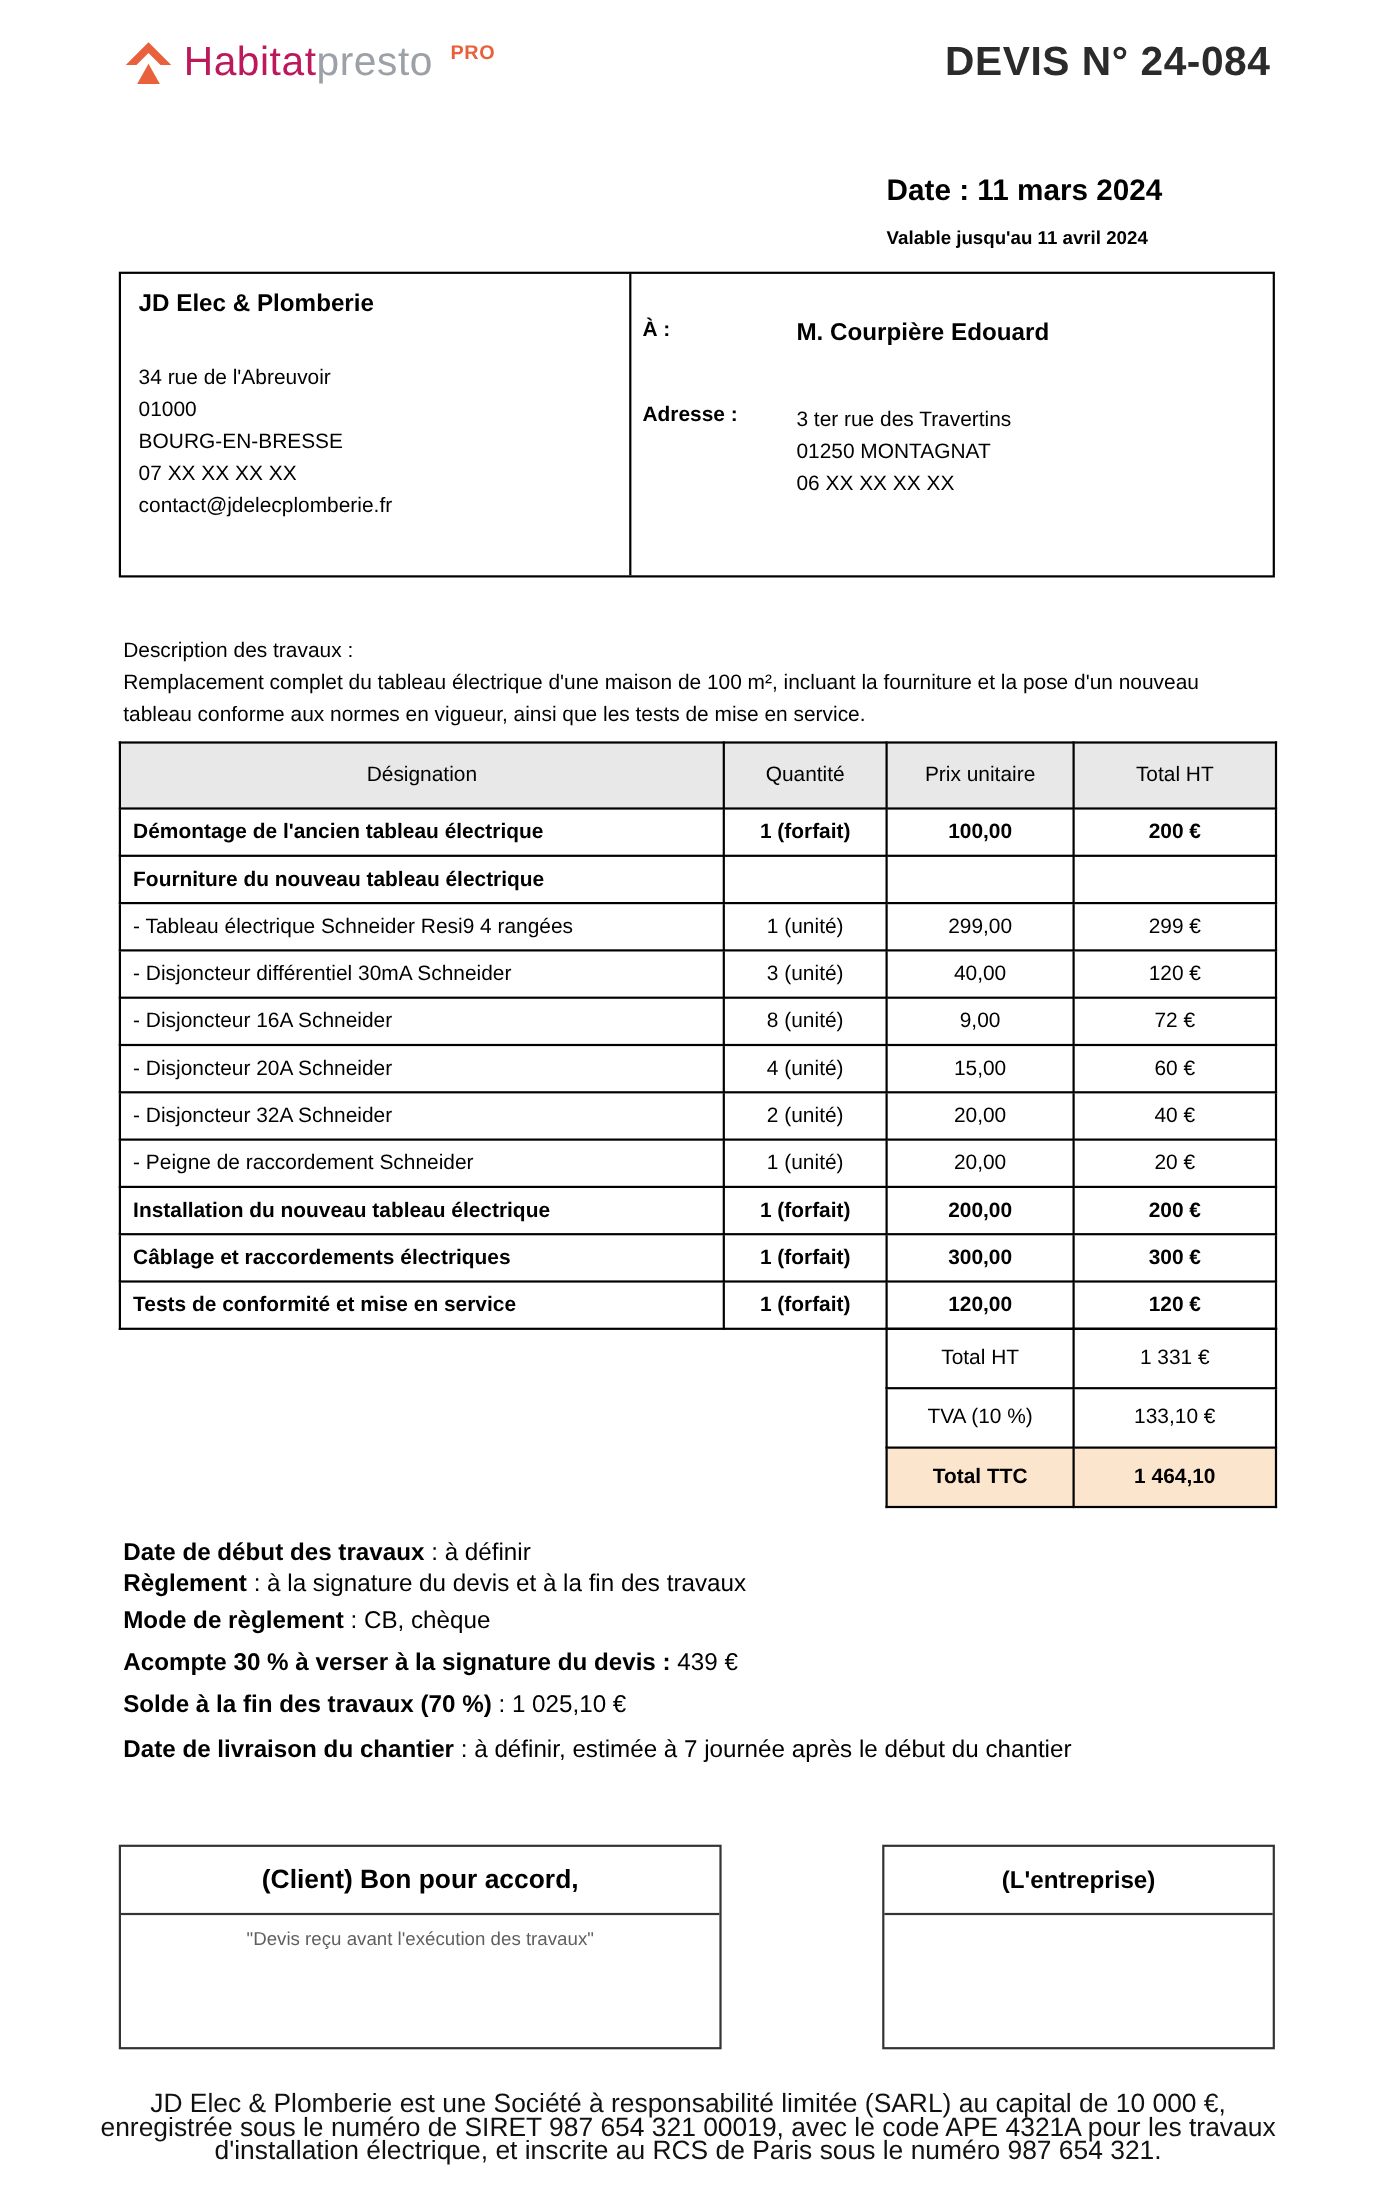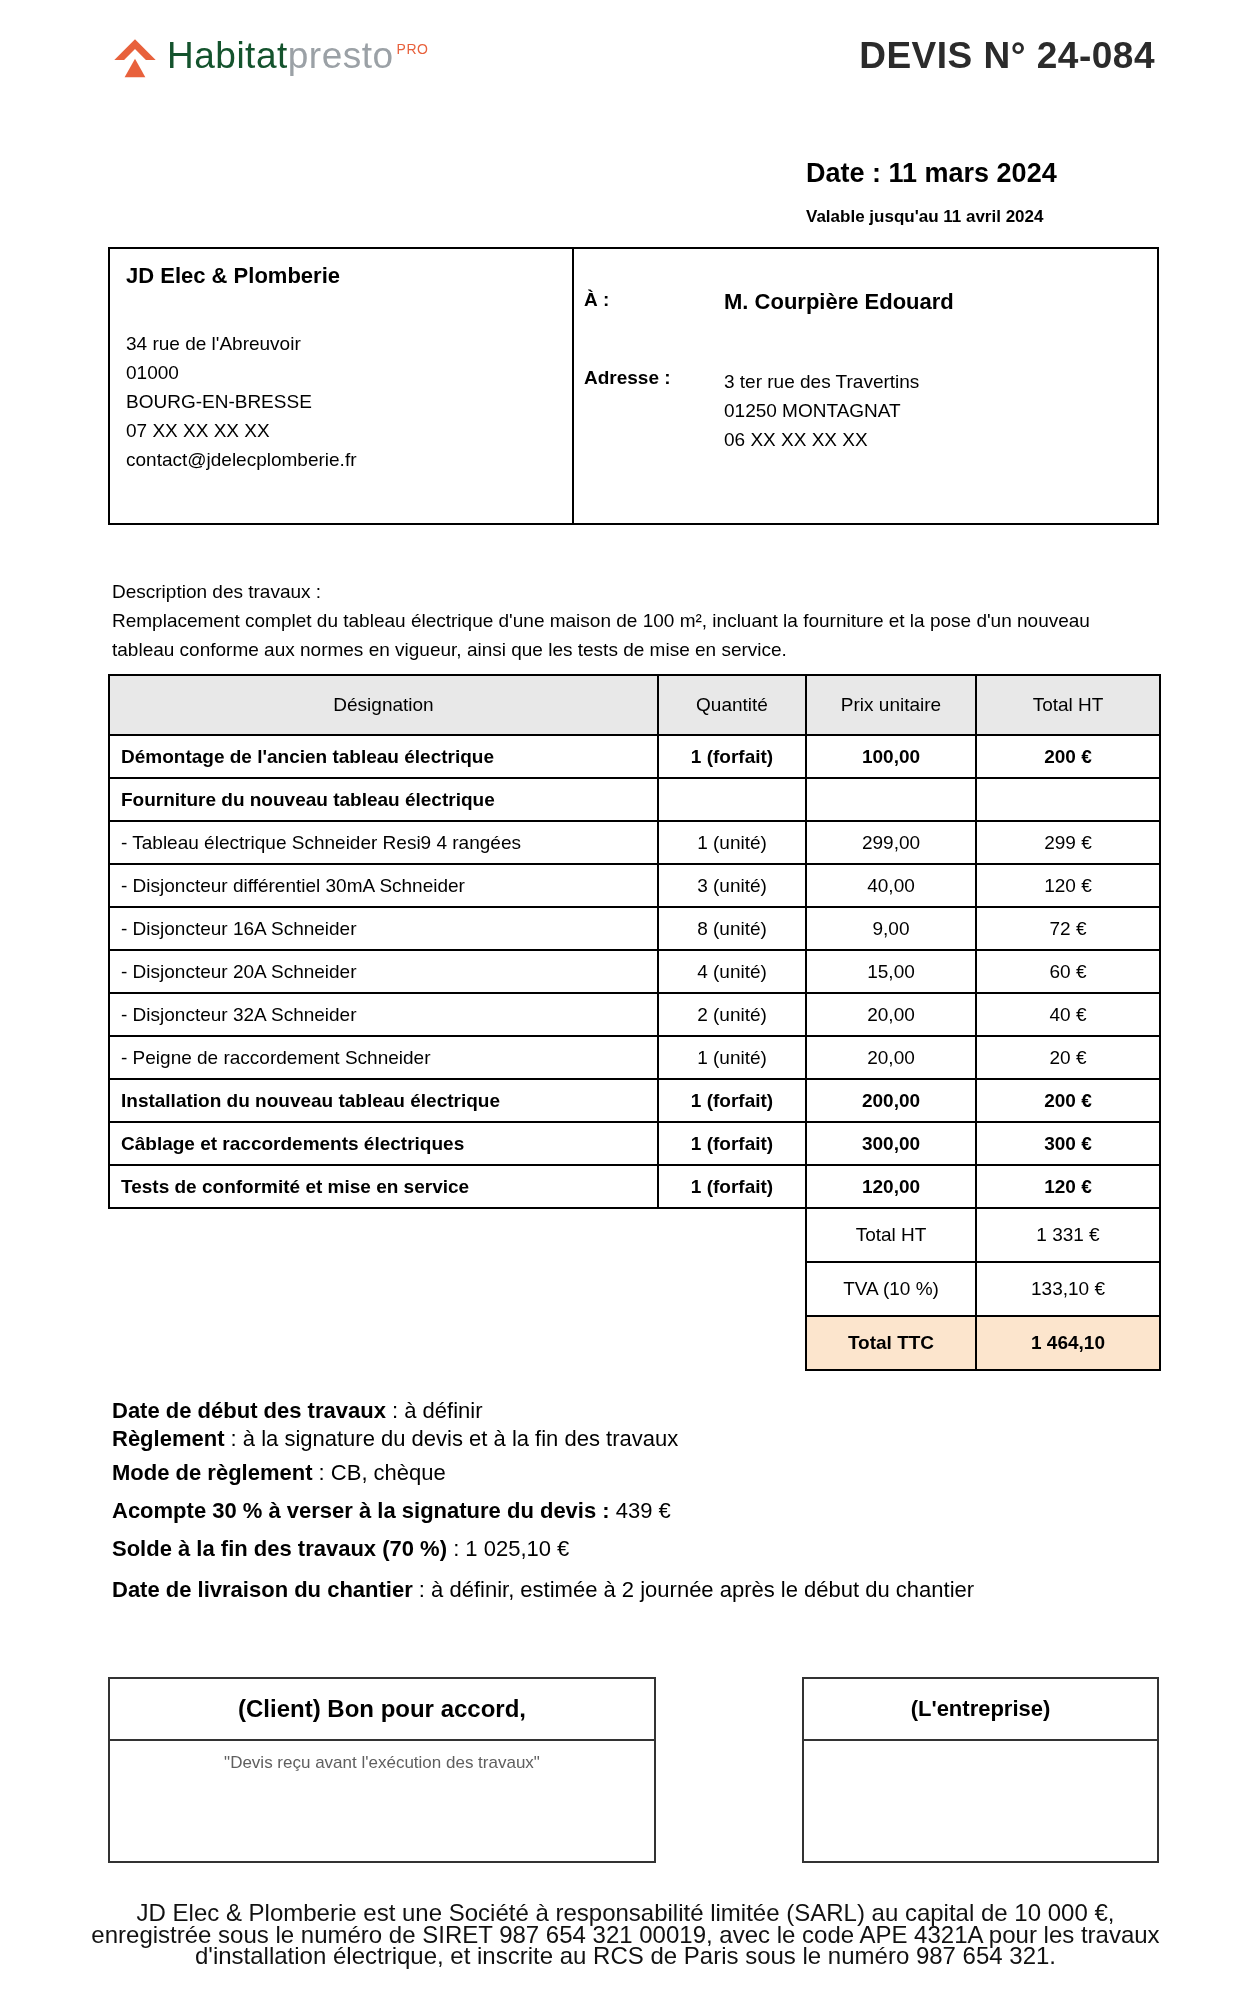--- a/index.html
+++ b/index.html
@@ -10,23 +10,23 @@
     background:#ffffff;
     font-family:"Liberation Sans","DejaVu Sans",sans-serif;
     color:#000;
     overflow:hidden;
   }
   
   .topbar{position:absolute;top:34px;left:112px;right:96px;display:flex;justify-content:space-between;align-items:flex-start;}
   .logo{display:flex;align-items:center;gap:9px;}
   .logo svg{display:block;}
   .wordmark{font-size:37px;line-height:44px;letter-spacing:.5px;}
-  .wm-primary{color:#14532d;}
+  .wm-primary{color:#be185d;}
   .wm-secondary{color:#9ba1a6;}
-  .wm-badge{color:#e8613c;font-weight:normal;font-size:14px;letter-spacing:.5px;position:relative;top:-14px;margin-left:3px;}
+  .wm-badge{color:#e8613c;font-weight:bold;font-size:18px;letter-spacing:.5px;position:relative;top:-14px;margin-left:16px;}
   .devis-title{margin:0;font-size:37px;line-height:44px;font-weight:bold;color:#2b2b2b;letter-spacing:.5px;}
   
   .date-block{position:absolute;left:806px;top:156px;}
   .date-line{font-size:27px;font-weight:bold;line-height:34px;}
   .valid-line{font-size:17px;font-weight:bold;line-height:21px;margin-top:16px;}
   
   .info-box{position:absolute;left:108px;top:247px;width:1051px;height:278px;border:2px solid #000;box-sizing:border-box;display:flex;}
   .company-cell{width:464px;border-right:2px solid #000;box-sizing:border-box;padding:13px 16px;}
   .company-name{font-size:22px;font-weight:bold;line-height:27px;}
   .company-lines{margin-top:40px;font-size:19px;line-height:29px;}
@@ -236,21 +236,21 @@
       </tr>
     </tbody>
   </table>
 
   <div class="payment">
     <div class="pline pl-1"><b>Date de début des travaux</b><span> : à définir</span></div>
     <div class="pline pl-2"><b>Règlement</b><span> : à la signature du devis et à la fin des travaux</span></div>
     <div class="pline pl-3"><b>Mode de règlement</b><span> : CB, chèque</span></div>
     <div class="pline pl-4"><b>Acompte 30 % à verser à la signature du devis :</b><span> 439 €</span></div>
     <div class="pline pl-5"><b>Solde à la fin des travaux (70 %)</b><span> : 1 025,10 €</span></div>
-    <div class="pline"><b>Date de livraison du chantier</b><span> : à définir, estimée à 2 journée après le début du chantier</span></div>
+    <div class="pline"><b>Date de livraison du chantier</b><span> : à définir, estimée à 7 journée après le début du chantier</span></div>
   </div>
 
   <div class="signatures">
     <div class="sig-box sig-client">
       <div class="sig-head">(Client) Bon pour accord,</div>
       <div class="sig-note">"Devis reçu avant l'exécution des travaux"</div>
     </div>
     <div class="sig-box sig-company">
       <div class="sig-head">(L'entreprise)</div>
     </div>

